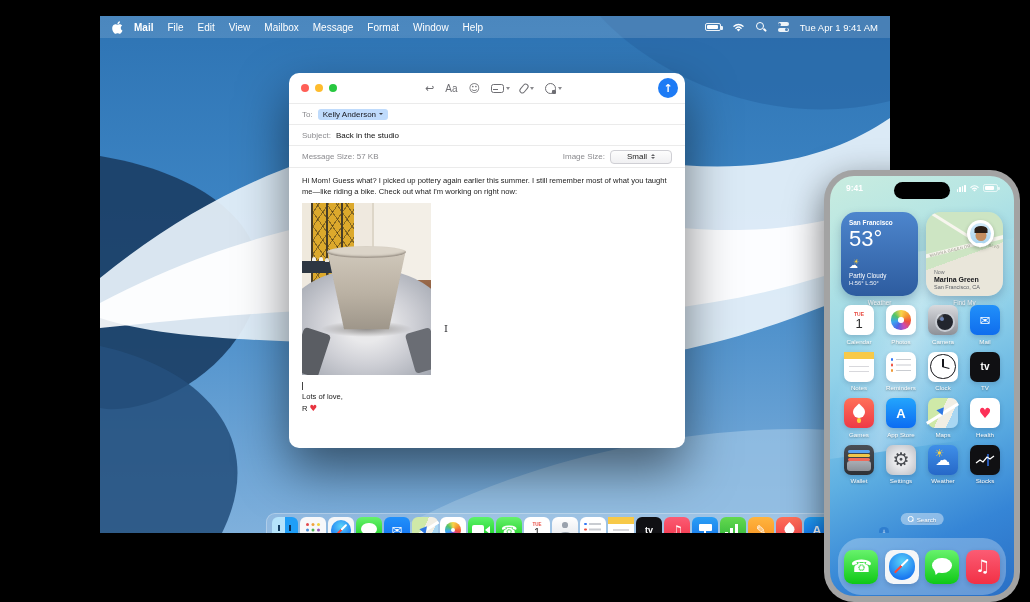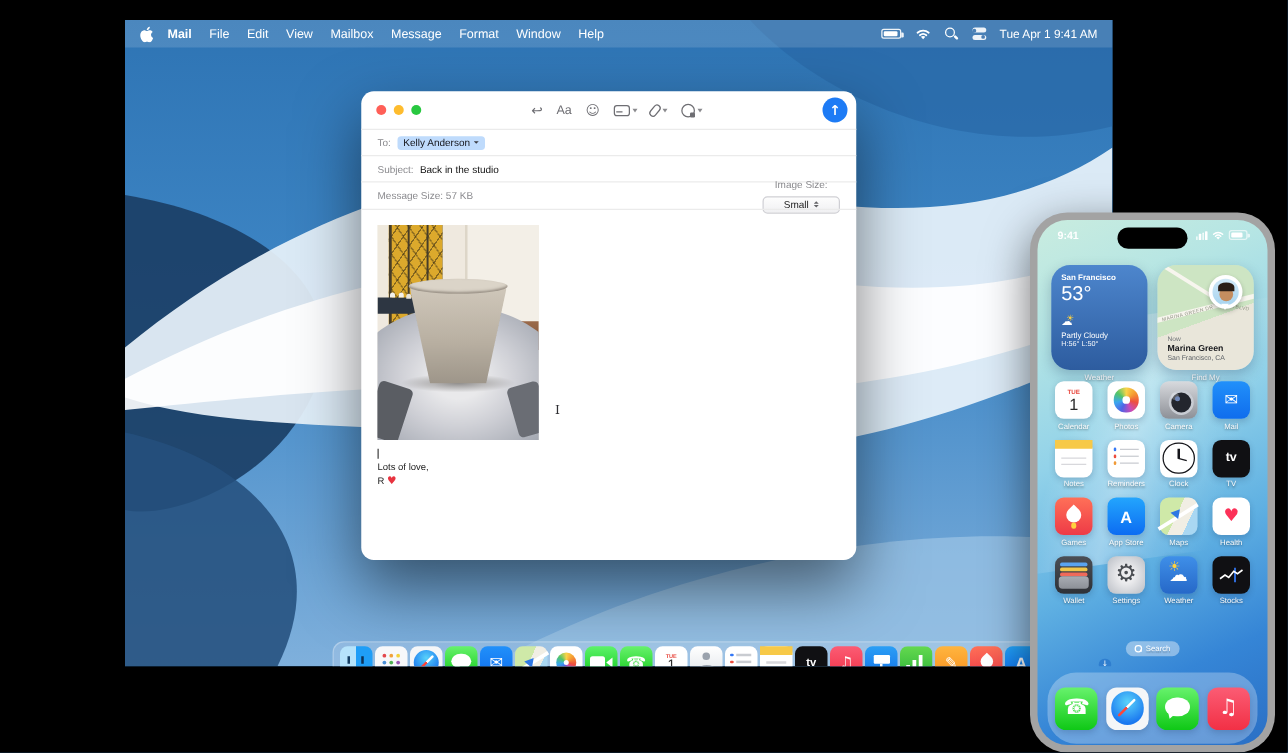--- a/index.html
+++ b/index.html
@@ -45,21 +45,21 @@
   .pcam{width:11px;height:11px;border:1.2px solid #6e6e73;border-radius:50%;position:relative;}
   .pcam::after{content:"";position:absolute;right:-1px;bottom:-1px;width:3.5px;height:3.5px;background:#6e6e73;border-radius:1px;}
   .chev{width:0;height:0;border-left:2.8px solid transparent;border-right:2.8px solid transparent;border-top:3.2px solid #8a8a8e;}
   .sendbtn{position:absolute;right:7px;top:5px;width:20px;height:20px;border-radius:50%;background:#1d7bf5;color:#fff;display:flex;align-items:center;justify-content:center;font-size:11px;font-weight:bold;}
   .frow{display:flex;align-items:center;height:21px;padding:0 13px;border-top:1px solid #ebebeb;}
   .flabel{color:#8a8a8e;margin-right:5px;}
   .fvalue{color:#111;}
   .token{background:#bfdbfc;border-radius:3px;padding:1px 5px;color:#15151a;display:flex;align-items:center;gap:3px;}
   .token .chev{border-top-color:#3c3c43;border-left-width:2.4px;border-right-width:2.4px;border-top-width:2.8px;}
   .sizerow{justify-content:space-between;height:22px;}
-  .iszgroup{display:flex;align-items:center;gap:5px;flex-direction:column;}
+  .iszgroup{display:flex;align-items:center;gap:5px;}
   .select{display:flex;align-items:center;justify-content:space-between;background:linear-gradient(#fdfdfd,#f0f0f2);border:1px solid #cfcfd4;border-radius:4px;height:14px;width:62px;padding:0 16px;font-size:8px;color:#222;}
   .updown{display:flex;flex-direction:column;gap:1.5px;}
   .sup{width:0;height:0;border-left:2.4px solid transparent;border-right:2.4px solid transparent;border-bottom:2.8px solid #636366;}
   .sdn{width:0;height:0;border-left:2.4px solid transparent;border-right:2.4px solid transparent;border-top:2.8px solid #636366;}
   .mbody{padding:7px 13px 0;line-height:1.5;font-size:7.6px;position:relative;border-top:1px solid #ebebeb;color:#222;}
   .caretline{width:1px;height:8px;background:#444;margin:7px 0 1px;}
   .sig-heart{color:#e8333f;font-size:8.5px;}
   .ibeam{position:absolute;left:155px;top:250px;width:7px;height:11px;font-family:"DejaVu Serif",serif;font-size:10px;color:#2f2f33;text-shadow:0 0 1px #fff;}
 
   
@@ -178,21 +178,21 @@
   .pbat{width:15px;height:7.5px;border:1px solid rgba(255,255,255,.65);border-radius:2.2px;position:relative;}
   .pbat::before{content:"";position:absolute;left:1px;top:1px;bottom:1px;width:72%;background:#fff;border-radius:1px;}
   .pbat::after{content:"";position:absolute;right:-2.6px;top:2px;width:1.3px;height:3px;background:rgba(255,255,255,.65);border-radius:0 1px 1px 0;}
 
   .widgets{position:absolute;left:11px;top:36px;right:11px;display:flex;justify-content:space-between;z-index:1;}
   .wcol{width:77px;display:flex;flex-direction:column;align-items:center;}
   .widget{width:77px;height:84px;border-radius:15px;position:relative;overflow:hidden;box-shadow:0 4px 10px rgba(20,40,80,.25);}
   .wlabel{margin-top:3px;font-size:6.3px;color:#fff;text-shadow:0 1px 2px rgba(0,0,0,.4);}
   .w-weather{background:linear-gradient(180deg,#4d86cd,#2d5c9f);color:#fff;padding:7px 8px;}
   .w-city{font-size:6.4px;font-weight:600;}
-  .w-temp{font-size:16px;font-weight:300;line-height:1.2;}
+  .w-temp{font-size:22px;font-weight:300;line-height:1.2;}
   .w-icon{margin-top:9px;position:relative;height:9px;}
   .w-icon .sun{position:absolute;left:4px;top:-2px;font-size:7px;color:#ffd23e;line-height:1;}
   .w-icon .cld{position:absolute;left:0;top:0;font-size:9px;color:#fff;line-height:1;}
   .w-cond{font-size:6.3px;margin-top:2px;}
   .w-hilo{font-size:5.8px;opacity:.92;margin-top:1px;}
   .w-findmy{background:linear-gradient(160deg,#cde5c3 0 52%,#e9e6da 52% 100%);}
   .w-findmy::before{content:"";position:absolute;left:-12%;top:38%;width:130%;height:4px;background:#f7f5ee;transform:rotate(-14deg);}
   .w-findmy::after{content:"";position:absolute;left:-10%;top:16%;width:90%;height:3px;background:#f7f5ee;transform:rotate(32deg);}
   .fm-street{position:absolute;font-size:4px;color:#8f9383;letter-spacing:.3px;z-index:1;}
   .fm-s1{left:3px;top:36px;transform:rotate(-14deg);}
@@ -326,20 +326,21 @@
             <span>Small</span>
             <span class="updown">
                 <span class="sup"></span>
                 <span class="sdn"></span>
               </span>
           </span>
         </span>
       </div>
 
       <div class="mbody">
+        <div>Hi Mom! Guess what? I picked up pottery again earlier this summer. I still remember most of what you taught me—like riding a bike. Check out what I'm working on right now:</div>
         <div class="photo">
           <span class="ph-wallL"></span>
           <span class="ph-win"></span>
           <span class="ph-door"></span>
           <span class="ph-mantel"></span>
           <span class="ph-floor"></span>
           <span class="ph-wheel"></span>
           <span class="ph-panL"></span>
           <span class="ph-panR"></span>
           <span class="ph-shadow"></span>

